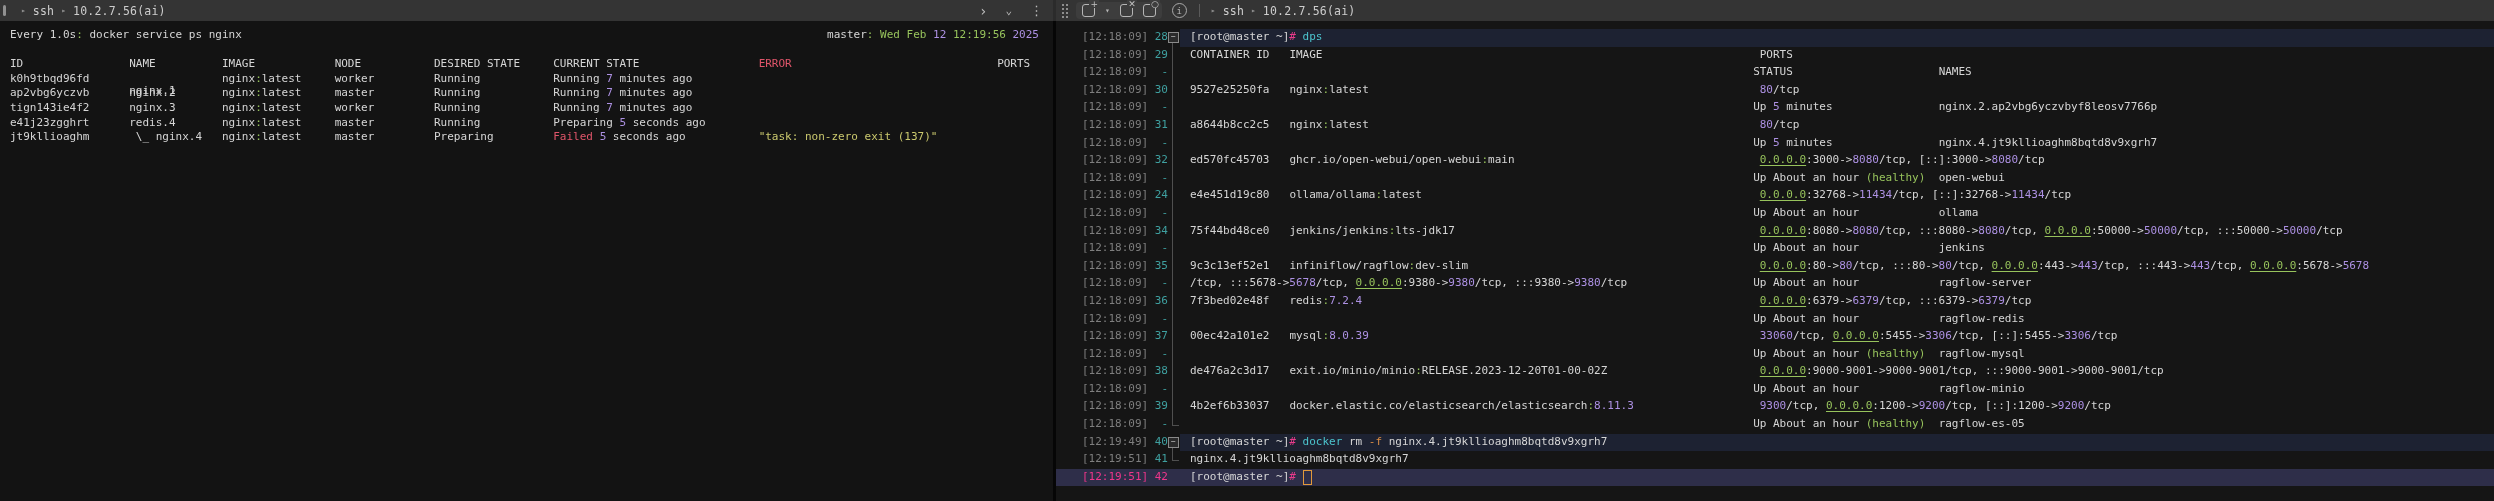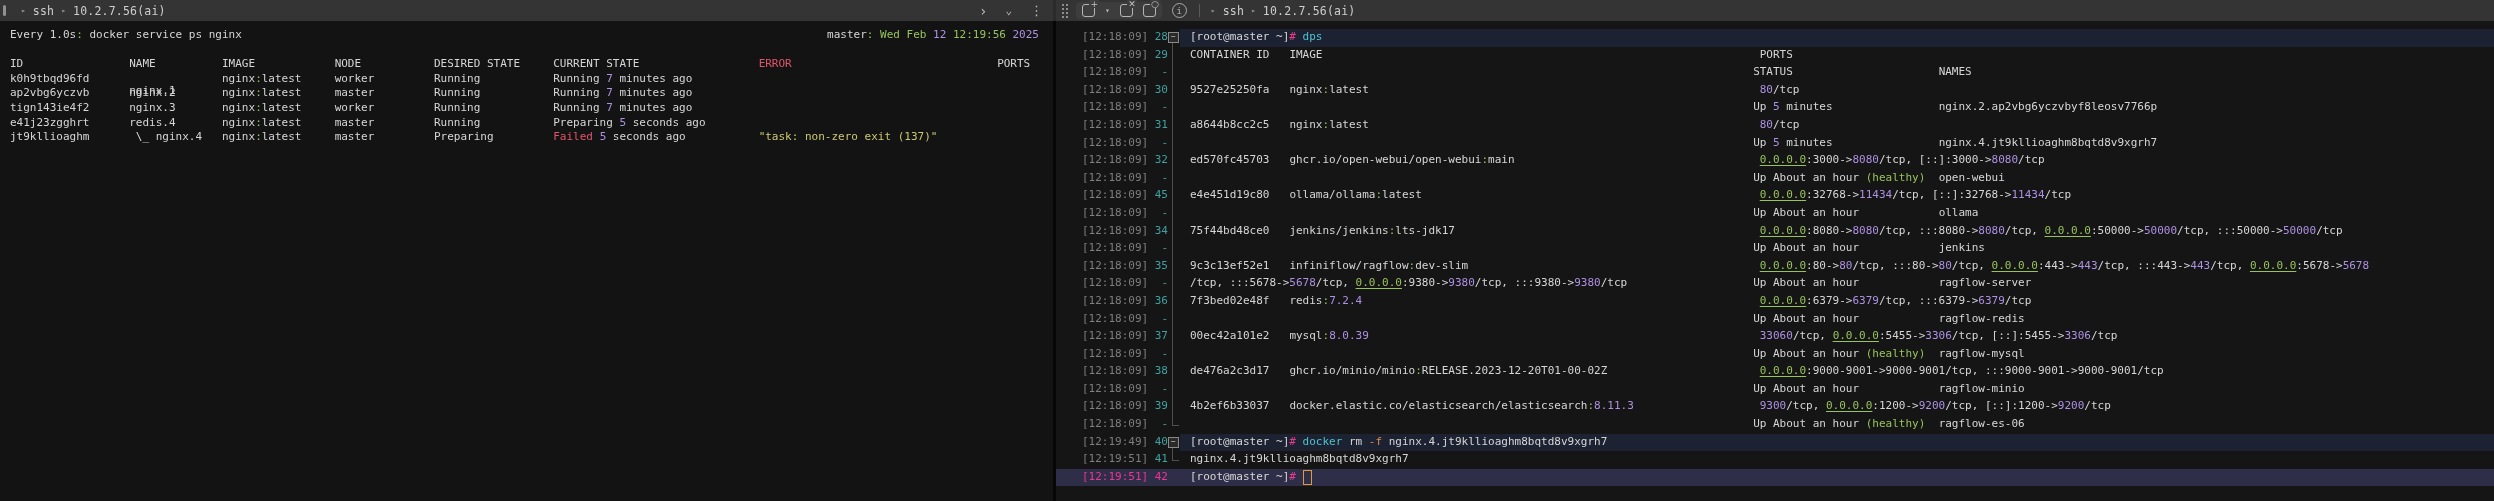--- a/index.html
+++ b/index.html
@@ -220,21 +220,21 @@
         </div>
         <div class="tline" style="height: 17.6px;">
           <span class="ts" style="left: 26px;">[12:18:09]</span>
           <span class="lnum">-</span>
           <span class="guide"></span>
           <span class="chunk" style="left: 697.125px;"><span class="w">Up About an hour </span><span class="g">(healthy)</span></span>
           <span class="chunk" style="left: 882.625px;"><span class="w">open-webui</span></span>
         </div>
         <div class="tline" style="height: 17.6px;">
           <span class="ts" style="left: 26px;">[12:18:09]</span>
-          <span class="lnum">45</span>
+          <span class="lnum">24</span>
           <span class="guide"></span>
           <span class="chunk" style="left: 134px;"><span class="w">e4e451d19c80</span></span>
           <span class="chunk" style="left: 233.375px;"><span class="w">ollama/ollama</span><span class="g">:</span><span class="w">latest</span></span>
           <span class="chunk" style="left: 703.75px;"><span class="gu">0.0.0.0</span><span class="w">:32768-&gt;</span><span class="p">11434</span><span class="w">/tcp, [::]:32768-&gt;</span><span class="p">11434</span><span class="w">/tcp</span></span>
         </div>
         <div class="tline" style="height: 17.6px;">
           <span class="ts" style="left: 26px;">[12:18:09]</span>
           <span class="lnum">-</span>
           <span class="guide"></span>
           <span class="chunk" style="left: 697.125px;"><span class="w">Up About an hour</span></span>
@@ -299,21 +299,21 @@
           <span class="lnum">-</span>
           <span class="guide"></span>
           <span class="chunk" style="left: 697.125px;"><span class="w">Up About an hour </span><span class="g">(healthy)</span></span>
           <span class="chunk" style="left: 882.625px; text-align: right;"><span class="w">ragflow-mysql</span></span>
         </div>
         <div class="tline" style="height: 17.6px;">
           <span class="ts" style="left: 26px;">[12:18:09]</span>
           <span class="lnum">38</span>
           <span class="guide"></span>
           <span class="chunk" style="left: 134px;"><span class="w">de476a2c3d17</span></span>
-          <span class="chunk" style="left: 233.375px;"><span class="w">ghcr.io/minio/minio</span><span class="g">:</span><span class="w">RELEASE.2023-12-20T01-00-02Z</span></span>
+          <span class="chunk" style="left: 233.375px;"><span class="w">exit.io/minio/minio</span><span class="g">:</span><span class="w">RELEASE.2023-12-20T01-00-02Z</span></span>
           <span class="chunk" style="left: 703.75px;"><span class="gu">0.0.0.0</span><span class="w">:9000-9001-&gt;9000-9001/tcp, :::9000-9001-&gt;9000-9001/tcp</span></span>
         </div>
         <div class="tline" style="height: 17.6px;">
           <span class="ts" style="left: 26px;">[12:18:09]</span>
           <span class="lnum">-</span>
           <span class="guide"></span>
           <span class="chunk" style="left: 697.125px;"><span class="w">Up About an hour</span></span>
           <span class="chunk" style="left: 882.625px;"><span class="w">ragflow-minio</span></span>
         </div>
         <div class="tline" style="height: 17.6px;">
@@ -322,21 +322,21 @@
           <span class="guide"></span>
           <span class="chunk" style="left: 134px;"><span class="w">4b2ef6b33037</span></span>
           <span class="chunk" style="left: 233.375px;"><span class="w">docker.elastic.co/elasticsearch/elasticsearch</span><span class="g">:</span><span class="p">8.11.3</span></span>
           <span class="chunk" style="left: 703.75px;"><span class="p">9300</span><span class="w">/tcp, </span><span class="gu">0.0.0.0</span><span class="w">:1200-&gt;</span><span class="p">9200</span><span class="w">/tcp, [::]:1200-&gt;</span><span class="p">9200</span><span class="w">/tcp</span></span>
         </div>
         <div class="tline" style="height: 17.6px;">
           <span class="ts" style="left: 26px;">[12:18:09]</span>
           <span class="lnum">-</span>
           <span class="guide-end"></span>
           <span class="chunk" style="left: 697.125px;"><span class="w">Up About an hour </span><span class="g">(healthy)</span></span>
-          <span class="chunk" style="left: 882.625px;"><span class="w">ragflow-es-06</span></span>
+          <span class="chunk" style="left: 882.625px;"><span class="w">ragflow-es-05</span></span>
         </div>
         <div class="tline hl-cmd" style="height: 17.6px;">
           <span class="cmdbg"></span>
           <span class="ts" style="left: 26px;">[12:19:49]</span>
           <span class="lnum">40</span>
           <span class="foldbox">−</span>
           <span class="guide" style="top: 13px;"></span>
           <span class="chunk" style="left: 134px;"><span class="w">[root@master ~]</span><span class="mg">#</span><span class="w"> </span><span class="c">docker</span><span class="w"> rm </span><span class="o">-f</span><span class="w"> nginx.4.jt9kllioaghm8bqtd8v9xgrh7</span></span>
         </div>
         <div class="tline" style="height: 17.6px;">

